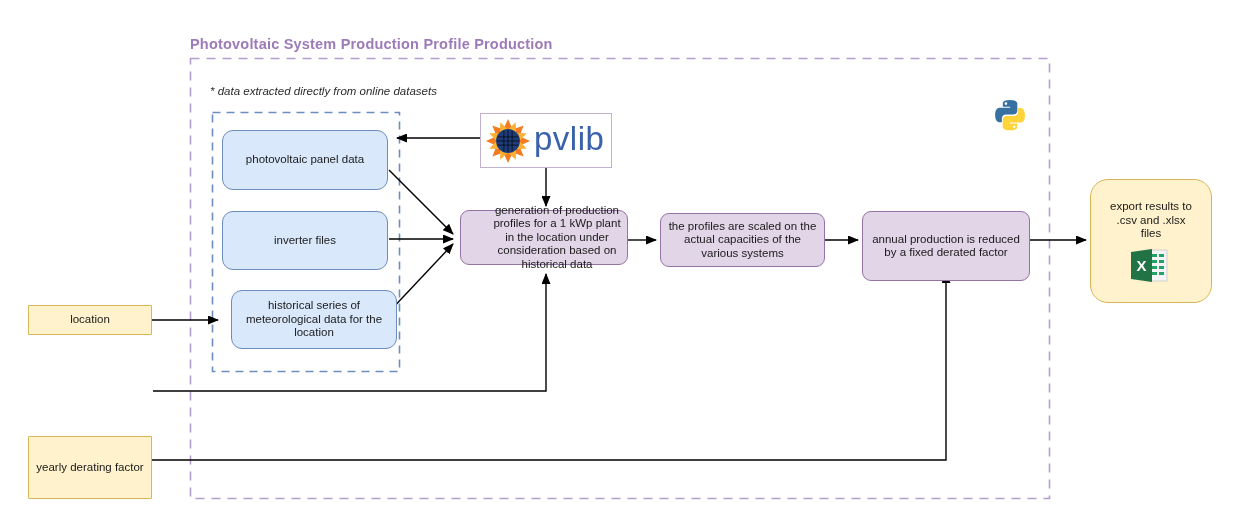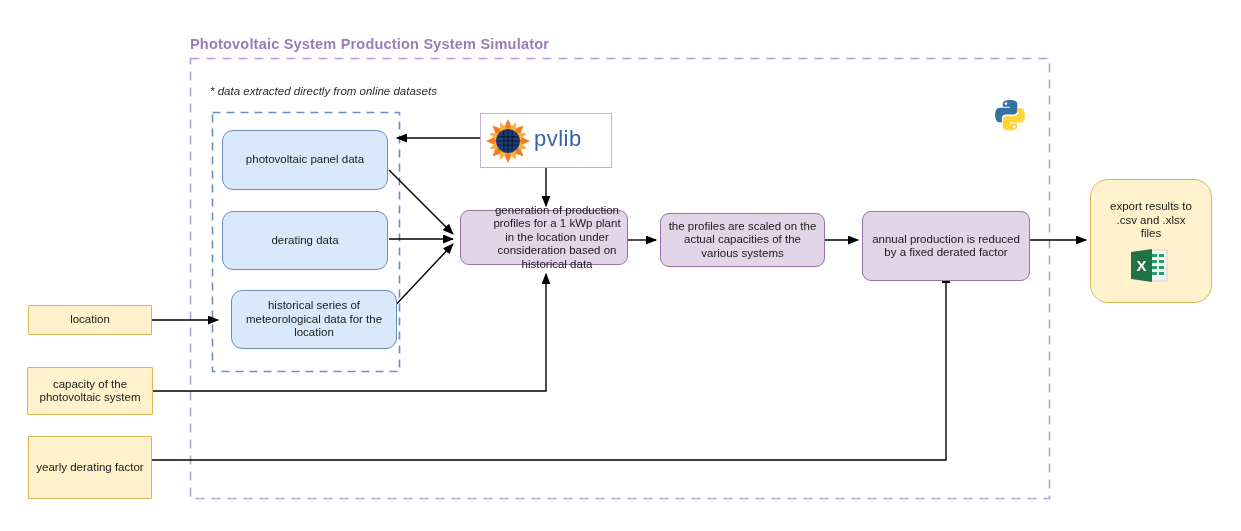--- a/index.html
+++ b/index.html
@@ -22,21 +22,21 @@
     box-sizing:border-box;
   }
   .blue{background:var(--blue_fill);border:1px solid var(--blue_border);border-radius:11px;}
   .purple{background:var(--purple_fill);border:1px solid var(--purple_border);border-radius:9px;}
   .yellow{background:var(--yellow_fill);border:1px solid var(--yellow_border);border-radius:1px;}
   .pvlib-box{
     position:absolute;left:480px;top:113px;width:132px;height:55px;background:#ffffff;
     border:1px solid var(--pvlib_border);display:flex;align-items:center;
     justify-content:flex-start;box-sizing:border-box;padding-left:4px;
   }
-  .pvlib-word{font-size:22px;color:var(--pvlib_text);margin-left:3px;margin-top:-4px;letter-spacing:0.5px;}
+  .pvlib-word{font-size:33px;color:var(--pvlib_text);margin-left:3px;margin-top:-4px;letter-spacing:0.5px;}
   .export-box{
     position:absolute;left:1090px;top:179px;width:122px;height:124px;
     background:var(--yellow_fill);border:1px solid var(--yellow_border);border-radius:18px;
     display:flex;flex-direction:column;align-items:center;justify-content:center;
     text-align:center;font-size:11.5px;line-height:13.5px;gap:8px;box-sizing:border-box;
     padding:18px;
   }
   .python-logo{position:absolute;left:992px;top:92px;width:36px;height:46px;}
   line,polyline{stroke:var(--arrow,#000);stroke-width:1.4;fill:none;}
   .dashrect{fill:none;}
@@ -63,28 +63,28 @@
     <line x1="389" y1="239" x2="453" y2="239" marker-end="url(#arr)"></line>
     <line x1="389" y1="312" x2="453" y2="244" marker-end="url(#arr)"></line>
     <line x1="628" y1="240" x2="656" y2="240" marker-end="url(#arr)"></line>
     <line x1="825" y1="240" x2="858" y2="240" marker-end="url(#arr)"></line>
     <line x1="1030" y1="240" x2="1086" y2="240" marker-end="url(#arr)"></line>
     <line x1="152" y1="320" x2="218" y2="320" marker-end="url(#arr)"></line>
     <polyline points="153,391 546,391 546,274" marker-end="url(#arr)"></polyline>
     <polyline points="152,460 946,460 946,273" marker-end="url(#arr)"></polyline>
   </svg>
 
-  <div class="title">Photovoltaic System Production System Simulator</div>
+  <div class="title">Photovoltaic System Production Profile Production</div>
   <div class="note">* data extracted directly from online datasets</div>
 
   <div class="node blue" style="left:222px;top:130px;width:166px;height:60px;">
     <span>photovoltaic panel data</span>
   </div>
   <div class="node blue" style="left:222px;top:211px;width:166px;height:59px;">
-    <span>derating data</span>
+    <span>inverter files</span>
   </div>
   <div class="node blue" style="left:231px;top:290px;width:166px;height:59px;">
     <span>historical series of meteorological data for the location</span>
   </div>
 
   <div class="pvlib-box">
     <svg width="46" height="46" viewBox="0 0 100 100">
       <polygon fill="#f47b20" points="98,50 74.9,60.3 83.9,83.9 60.3,74.9 50,98 39.7,74.9 16.1,83.9 25.1,60.3 2,50 25.1,39.7 16.1,16.1 39.7,25.1 50,2 60.3,25.1 83.9,16.1 74.9,39.7"></polygon>
       <polygon fill="#fbb034" transform="rotate(22.5 50 50)" points="94,50 72.9,59.4 81.1,81.1 59.4,72.9 50,94 40.6,72.9 18.9,81.1 27.1,59.4 6,50 27.1,40.6 18.9,18.9 40.6,27.1 50,6 59.4,27.1 81.1,18.9 72.9,40.6"></polygon>
       <circle cx="50" cy="50" r="26" fill="#1e3c78"></circle>
@@ -109,23 +109,20 @@
   <div class="node purple" style="left:660px;top:213px;width:165px;height:54px;">
     <span>the profiles are scaled on the actual capacities of the various systems</span>
   </div>
   <div class="node purple" style="left:862px;top:211px;width:168px;height:70px;">
     <span>annual production is reduced by a fixed derated factor</span>
   </div>
 
   <div class="node yellow" style="left:28px;top:305px;width:124px;height:30px;">
     <span>location</span>
   </div>
-  <div class="node yellow" style="left:27px;top:367px;width:126px;height:48px;">
-    <span>capacity of the photovoltaic system</span>
-  </div>
   <div class="node yellow" style="left:28px;top:436px;width:124px;height:63px;">
     <span>yearly derating factor</span>
   </div>
 
   <div class="export-box">
     <span>export results to .csv and .xlsx files</span>
     <svg width="40" height="33" viewBox="0 0 40 33">
       <rect x="18" y="1" width="18" height="31" fill="#f4f4f4" stroke="#c9c9c9" stroke-width="0.8"></rect>
       <g fill="#21a366">
         <rect x="21" y="5" width="5" height="3"></rect>

